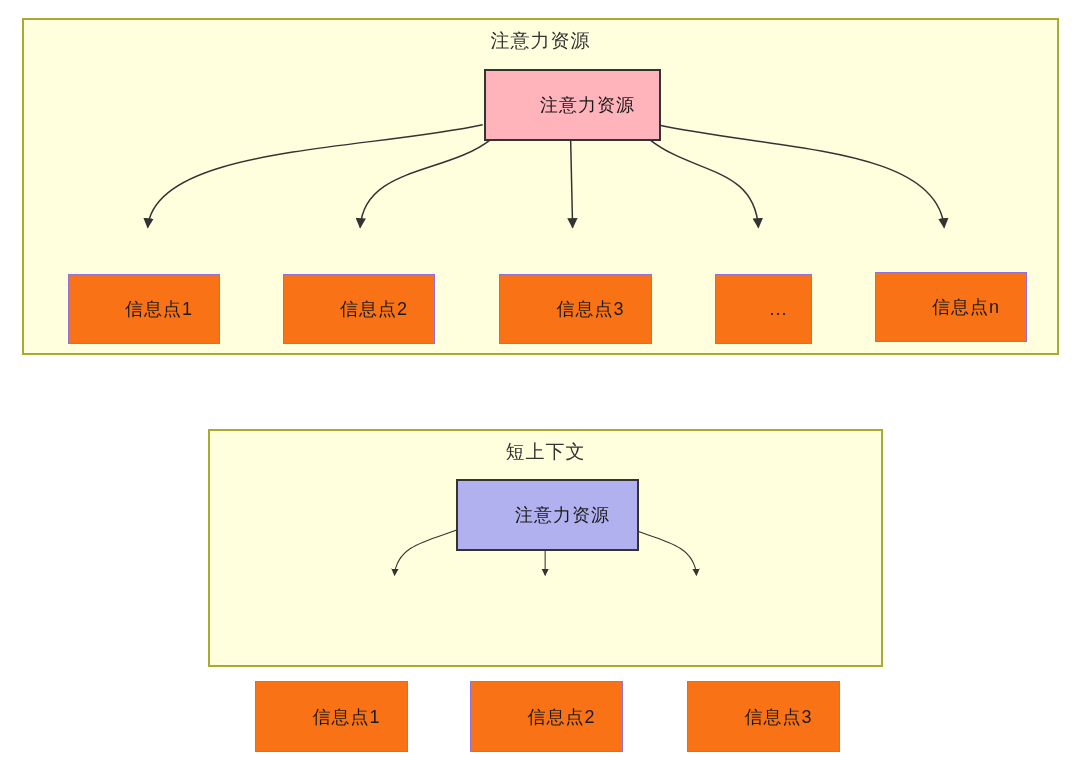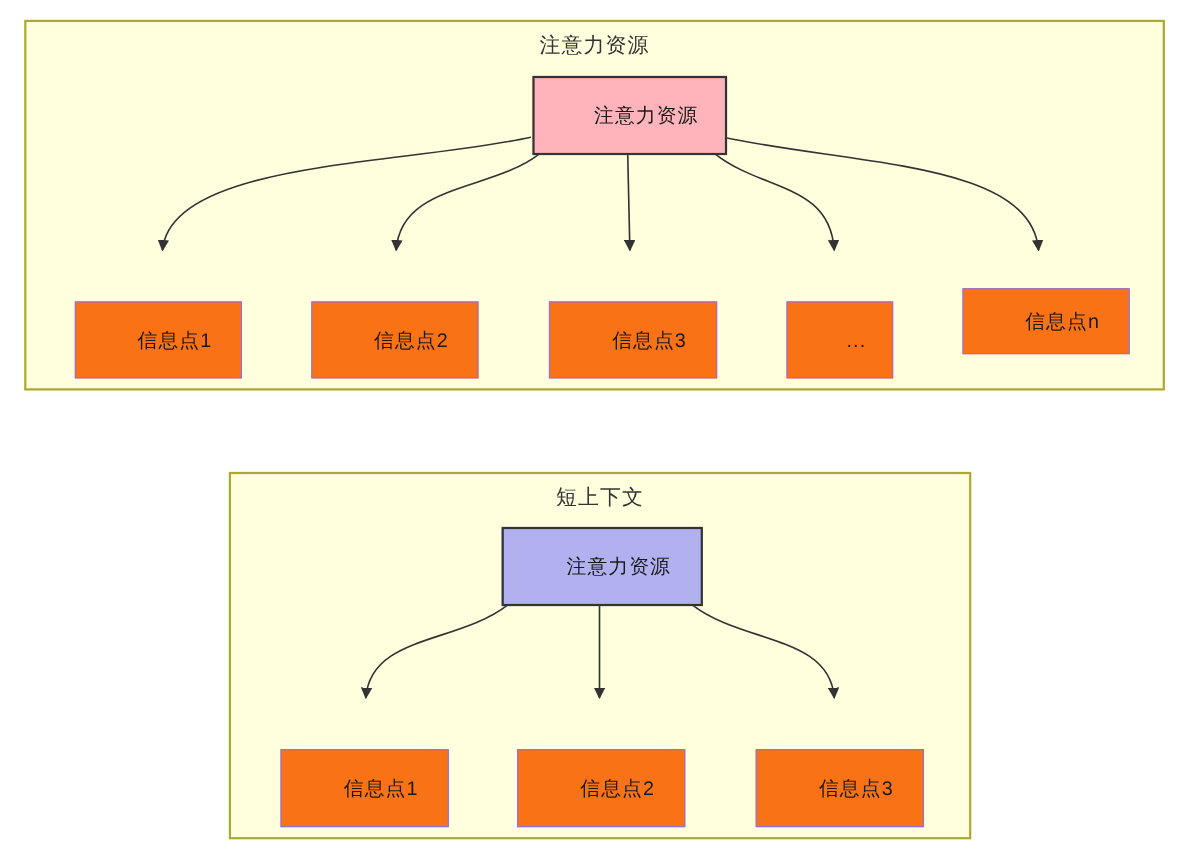--- a/index.html
+++ b/index.html
@@ -97,26 +97,26 @@
     </div>
     <div class="node info" style="left:259px; top:218px; width:152px; height:70px;">
       <span>信息点2</span>
     </div>
     <div class="node info" style="left:475px; top:218px; width:153px; height:70px;">
       <span>信息点3</span>
     </div>
     <div class="node info" style="left:691px; top:218px; width:97px; height:70px;">
       <span>...</span>
     </div>
-    <div class="node info" style="left:851px; top:206px; width:152px; height:60px;">
+    <div class="node info" style="left:851px; top:216px; width:152px; height:70px;">
       <span>信息点n</span>
     </div>
   </section>
 
-  <section class="ctx" style="left:208px; top:429px; width:675px; height:334px;">
+  <section class="ctx" style="left:208px; top:429px; width:675px; height:238px;">
 
     <div class="ctx-title">短上下文</div>
 
     <svg class="arrows" viewBox="0 0 675 334">
       <defs>
         <marker id="arrowhead-short" viewBox="0 0 10 10" refX="9" refY="5" markerWidth="7" markerHeight="7" orient="auto-start-reverse">
           <path d="M0,0 L10,5 L0,10 z" fill="#333333"></path>
         </marker>
       </defs>
       <g fill="none" stroke="#333333" stroke-width="1.5">

